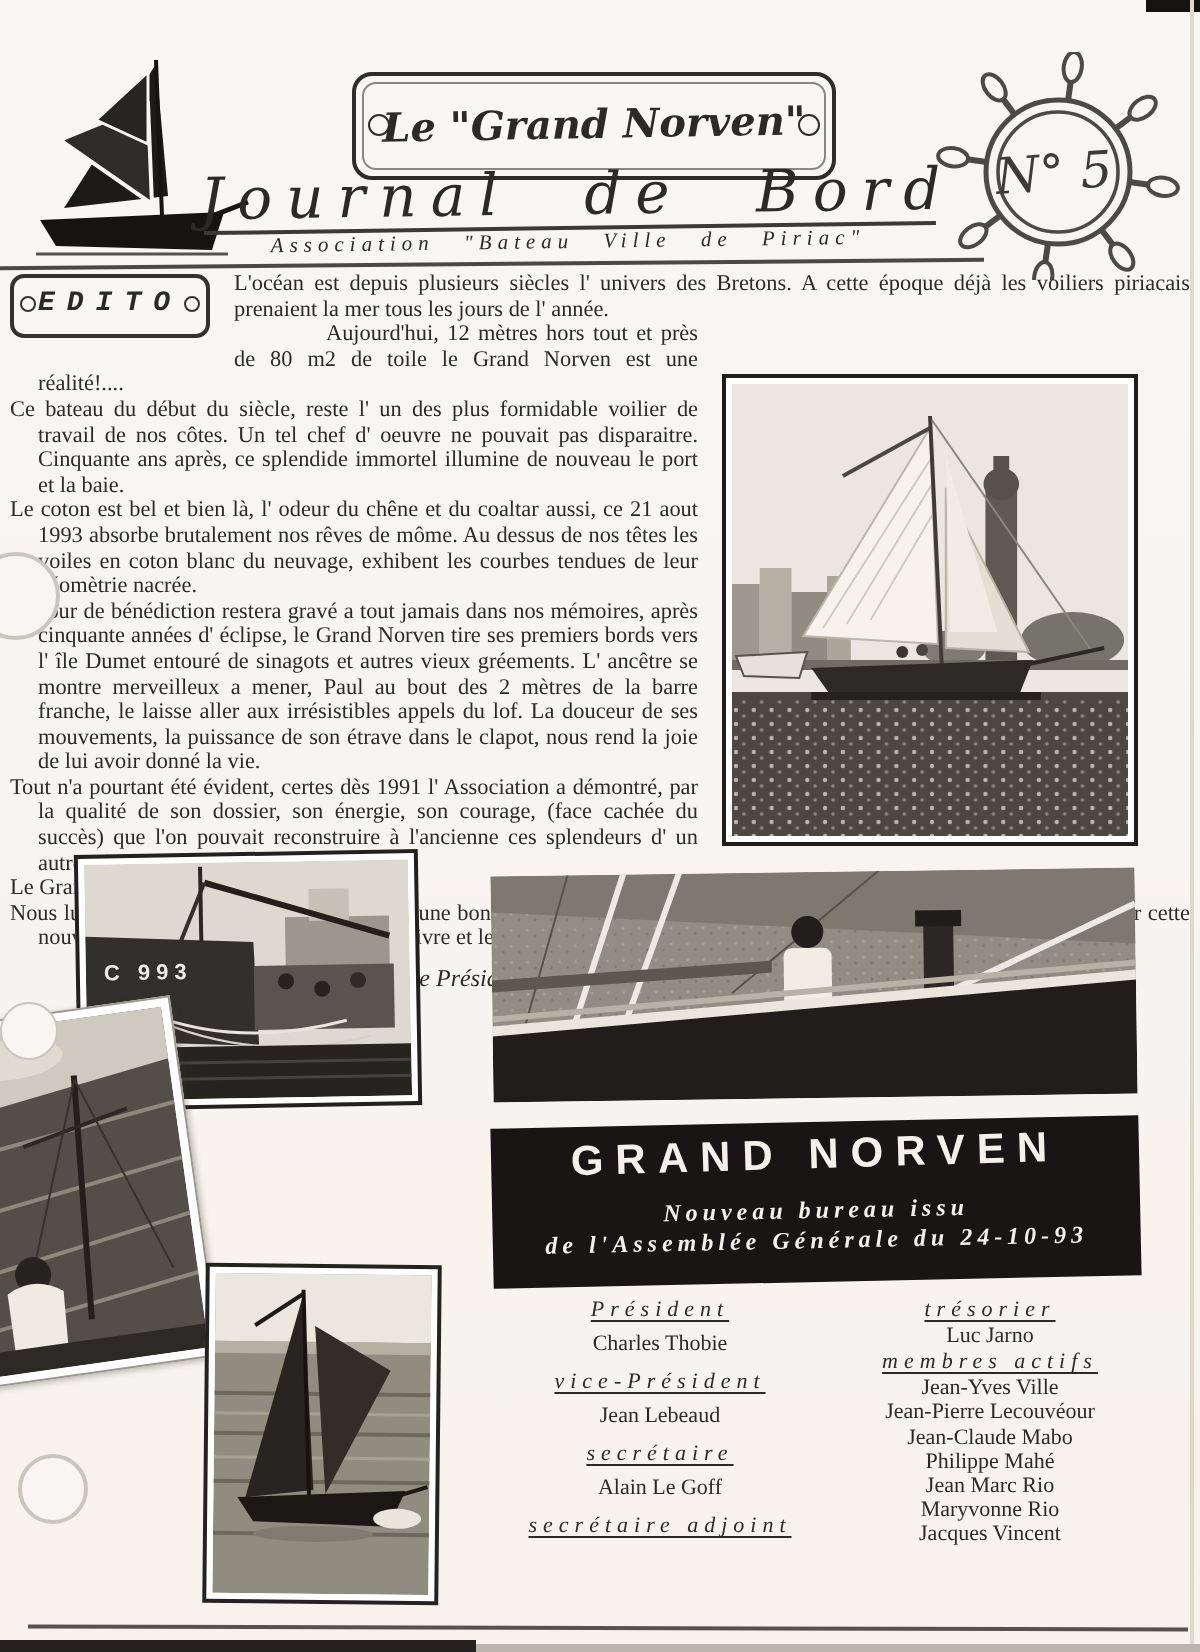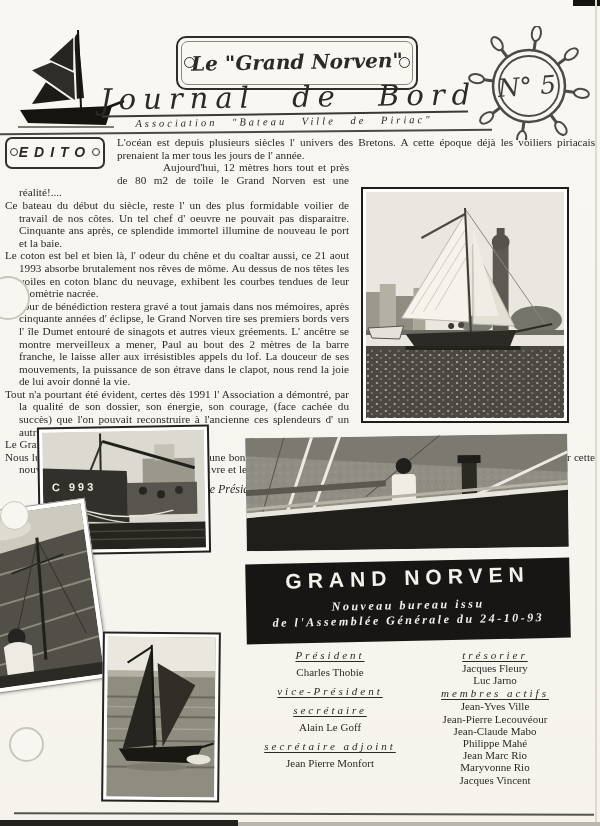--- a/index.html
+++ b/index.html
@@ -28,21 +28,21 @@
   .issue-label{position:absolute;left:0;right:4px;top:46px;text-align:center;
     font-family:"DejaVu Serif",serif;font-style:italic;font-size:25px;color:#3c3b36;
     transform:rotate(-4deg);}
   .corner-mark{position:absolute;right:0;top:0;width:27px;height:6px;background:#15140f;}
   .edge-right{position:absolute;right:3px;top:0;width:2px;height:826px;background:#ddd9cf;}
   
   .edito{position:absolute;left:5px;top:136px;width:590px;font-size:11.2px;
     line-height:12.6px;text-align:justify;}
   .edito-stamp{float:left;width:96px;height:28px;border:2px solid #33322e;border-radius:7px;
     margin:1px 12px 5px 0;position:relative;text-align:center;background:#f9f7f2;}
-  .stamp-text{font-family:Liberation Sans, sans-serif;font-style:italic;font-weight:bold;
+  .stamp-text{font-family:Liberation Mono, monospace;font-style:italic;font-weight:bold;
     font-size:14px;letter-spacing:6px;line-height:27px;}
   .stamp-dot{position:absolute;width:6px;height:6px;border:1.5px solid #33322e;border-radius:50%;top:9px;}
   .stamp-dot.l{left:3px}.stamp-dot.r{right:3px}
   .photo-frame{background:#fff;border:2px solid #1e1d1a;padding:3px;box-sizing:content-box;}
   .photo-harbor{float:right;width:198px;height:226px;margin:26px 26px 10px 12px;}
   .photo-harbor svg,.pframe svg{display:block;width:100%;height:100%;}
   .edito p{margin:0;padding-left:14px;text-indent:-14px;}
   .edito p.p0{padding-left:0;text-indent:0;}
   .edito p.p1{text-indent:46px;}
   .signature{margin:7px 0 0 198px;font-style:italic;font-size:12px;display:flex;gap:42px;white-space:nowrap;}
@@ -298,29 +298,28 @@
     <div class="banner-sub">
       <div>Nouveau bureau issu</div>
       <div>de l'Assemblée Générale du 24-10-93</div>
     </div>
   </div>
 
   <div class="bureau-col bureau-left">
     <div class="role">Président</div>
     <div class="bname">Charles Thobie</div>
     <div class="role">vice-Président</div>
+    <div class="bname">Jean Lebeaud</div>
     <div class="role">secrétaire</div>
     <div class="bname">Alain Le Goff</div>
     <div class="role">secrétaire adjoint</div>
-    <div class="bname">Jean Pierre Monfort</div>
   </div>
 
   <div class="bureau-col bureau-right">
     <div class="role">trésorier</div>
-    <div class="bname">Jacques Fleury</div>
     <div class="bname">Luc Jarno</div>
     <div class="role">membres actifs</div>
     <div class="bname">Jean-Yves Ville</div>
     <div class="bname">Jean-Pierre Lecouvéour</div>
     <div class="bname">Jean-Claude Mabo</div>
     <div class="bname">Philippe Mahé</div>
     <div class="bname">Jean Marc Rio</div>
     <div class="bname">Maryvonne Rio</div>
     <div class="bname">Jacques Vincent</div>
   </div>

